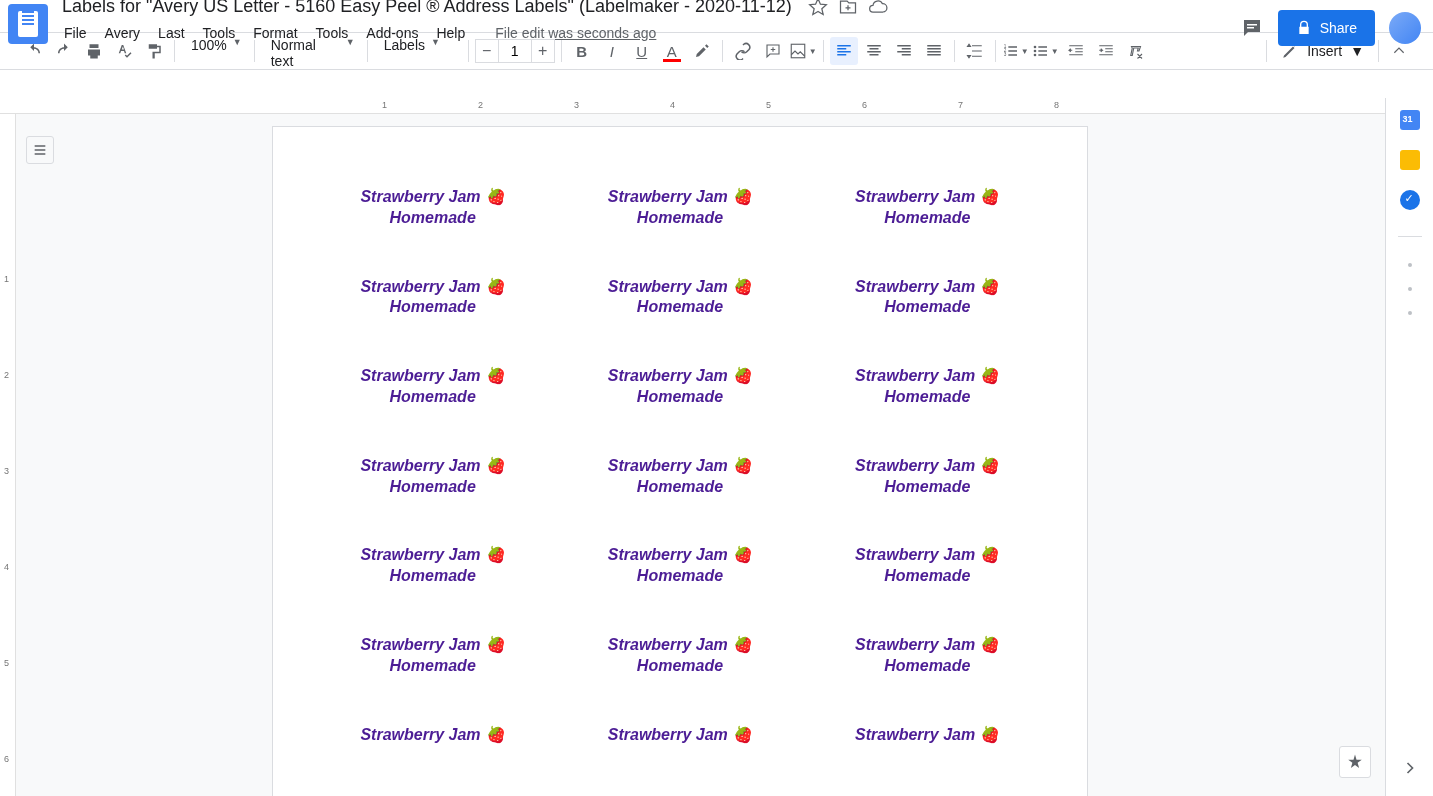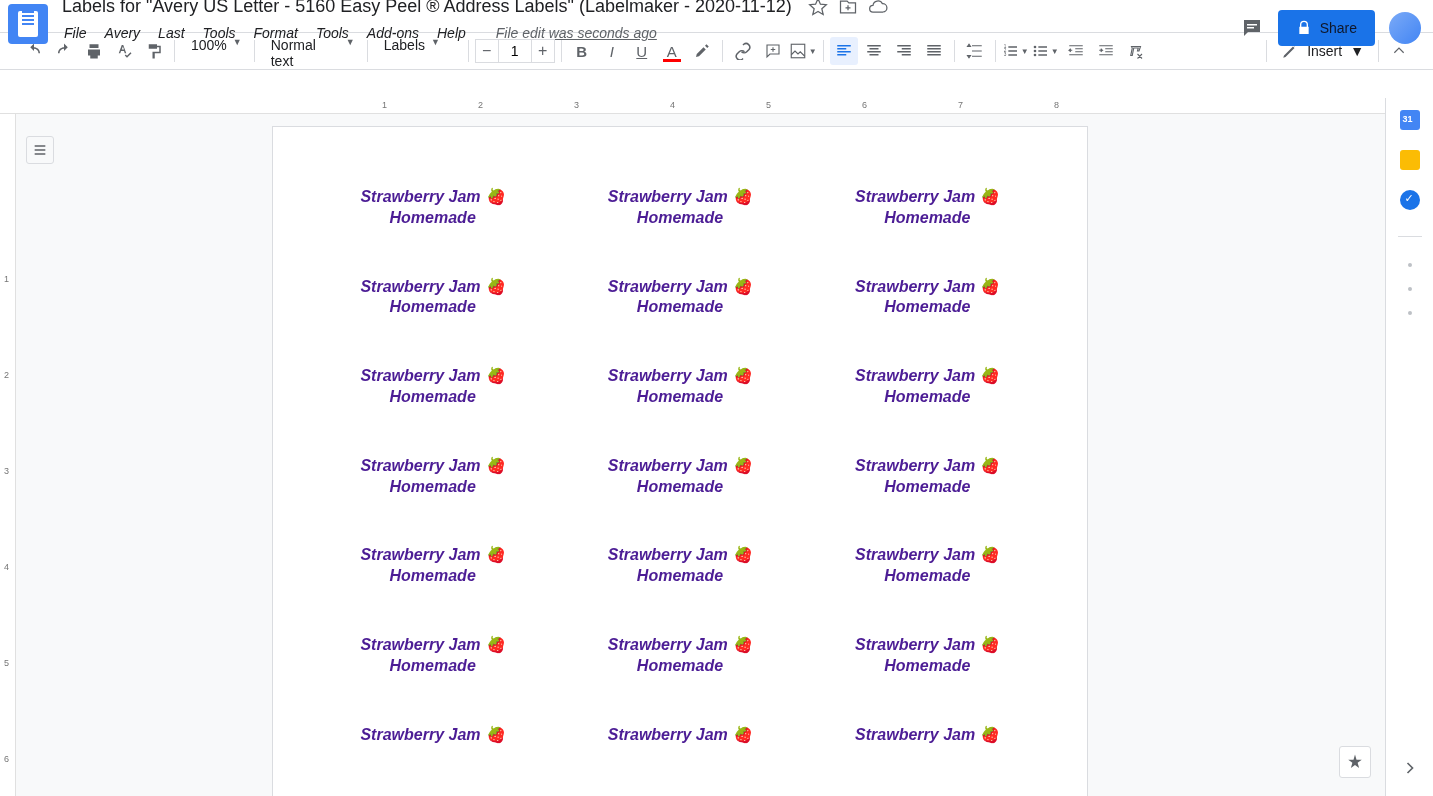--- a/index.html
+++ b/index.html
@@ -5,21 +5,21 @@
 * { margin:0; padding:0; box-sizing:border-box; font-family:Arial,sans-serif; }
 body { background:#fff; overflow:hidden; width:1433px; height:796px; position:relative; }
 .titlebar { display:flex; align-items:center; height:32px; padding:8px 0 0 0; }
 .logo { width:40px; height:40px; margin:8px 8px 0 8px; background:#4285f4; border-radius:4px; position:relative; display:flex; align-items:center; justify-content:center; }
 .logo::before { content:""; width:20px; height:26px; background:#fff; border-radius:2px; position:absolute; }
 .logo::after { content:""; position:absolute; top:7px; left:14px; width:12px; height:2px; background:#4285f4; box-shadow:0 4px 0 #4285f4,0 8px 0 #4285f4,0 12px 0 #4285f4; }
 .docname { font-size:18px; color:#202124; padding:6px 8px 0 6px; }
 .titleicons { display:flex; gap:10px; align-items:center; padding:8px 0 0 8px; }
 .ticon { width:20px; height:20px; color:#5f6368; fill:#5f6368; cursor:pointer; }
 .rightbar { position:absolute; right:12px; top:10px; display:flex; align-items:center; gap:14px; }
-.sharebtn { background:#1a73e8; color:#0f172a; border:none; border-radius:4px; height:36px; padding:0 18px; font-size:14px; font-weight:500; display:flex; align-items:center; gap:8px; cursor:pointer; }
+.sharebtn { background:#1a73e8; color:#ffffff; border:none; border-radius:4px; height:36px; padding:0 18px; font-size:14px; font-weight:500; display:flex; align-items:center; gap:8px; cursor:pointer; }
 .avatar { width:32px; height:32px; border-radius:50%; background:linear-gradient(135deg,#7baaf7,#4285f4); }
 .menubar { display:flex; align-items:center; padding:4px 0 6px 68px; gap:2px; font-size:14px; color:#202124; }
 .menubar span { padding:4px 8px; cursor:pointer; border-radius:3px; }
 .lastedit { color:#5f6368; text-decoration:underline; margin-left:12px; font-size:14px; }
 .toolbar { height:38px; border-top:1px solid #dadce0; border-bottom:1px solid #dadce0; display:flex; align-items:center; padding:0 20px; gap:2px; }
 .tbtn { width:28px; height:28px; display:flex; align-items:center; justify-content:center; cursor:pointer; border-radius:3px; color:#5f6368; fill:#5f6368; font-size:15px; }
 .tbtn.active { background:#e8f0fe; color:#1a73e8; fill:#1a73e8; }
 .sep { width:1px; height:22px; background:#dadce0; margin:0 4px; }
 .tsel { display:flex; height:28px; padding:0 6px 0 10px; cursor:pointer; font-size:14px; color:#202124; gap:6px;}
 .tsel .dd { font-size:9px; color:#5f6368; }
@@ -62,21 +62,21 @@
           </svg>
         <svg class="ticon" viewBox="0 0 24 24">
             <path d="M3 5h8l2 2h8v12H3z" fill="none" stroke="#5f6368" stroke-width="1.5"></path>
             <path d="M12 10v6m-3-3h6" stroke="#5f6368" stroke-width="1.5"></path>
           </svg>
         <svg class="ticon" viewBox="0 0 24 24">
             <path d="M6 18a4 4 0 010-8 6 6 0 0111.3-2A5 5 0 0118 18H6z" fill="none" stroke="#5f6368" stroke-width="1.5"></path>
           </svg>
       </div>
     </div>
-    <div class="menubar" style="padding-left:0;font-style:italic;">
+    <div class="menubar" style="padding-left:0;">
       <span>File</span>
       <span>Avery</span>
       <span>Last</span>
       <span>Tools</span>
       <span>Format</span>
       <span>Tools</span>
       <span>Add-ons</span>
       <span>Help</span>
       <span class="lastedit">File edit was seconds ago</span>
     </div>

